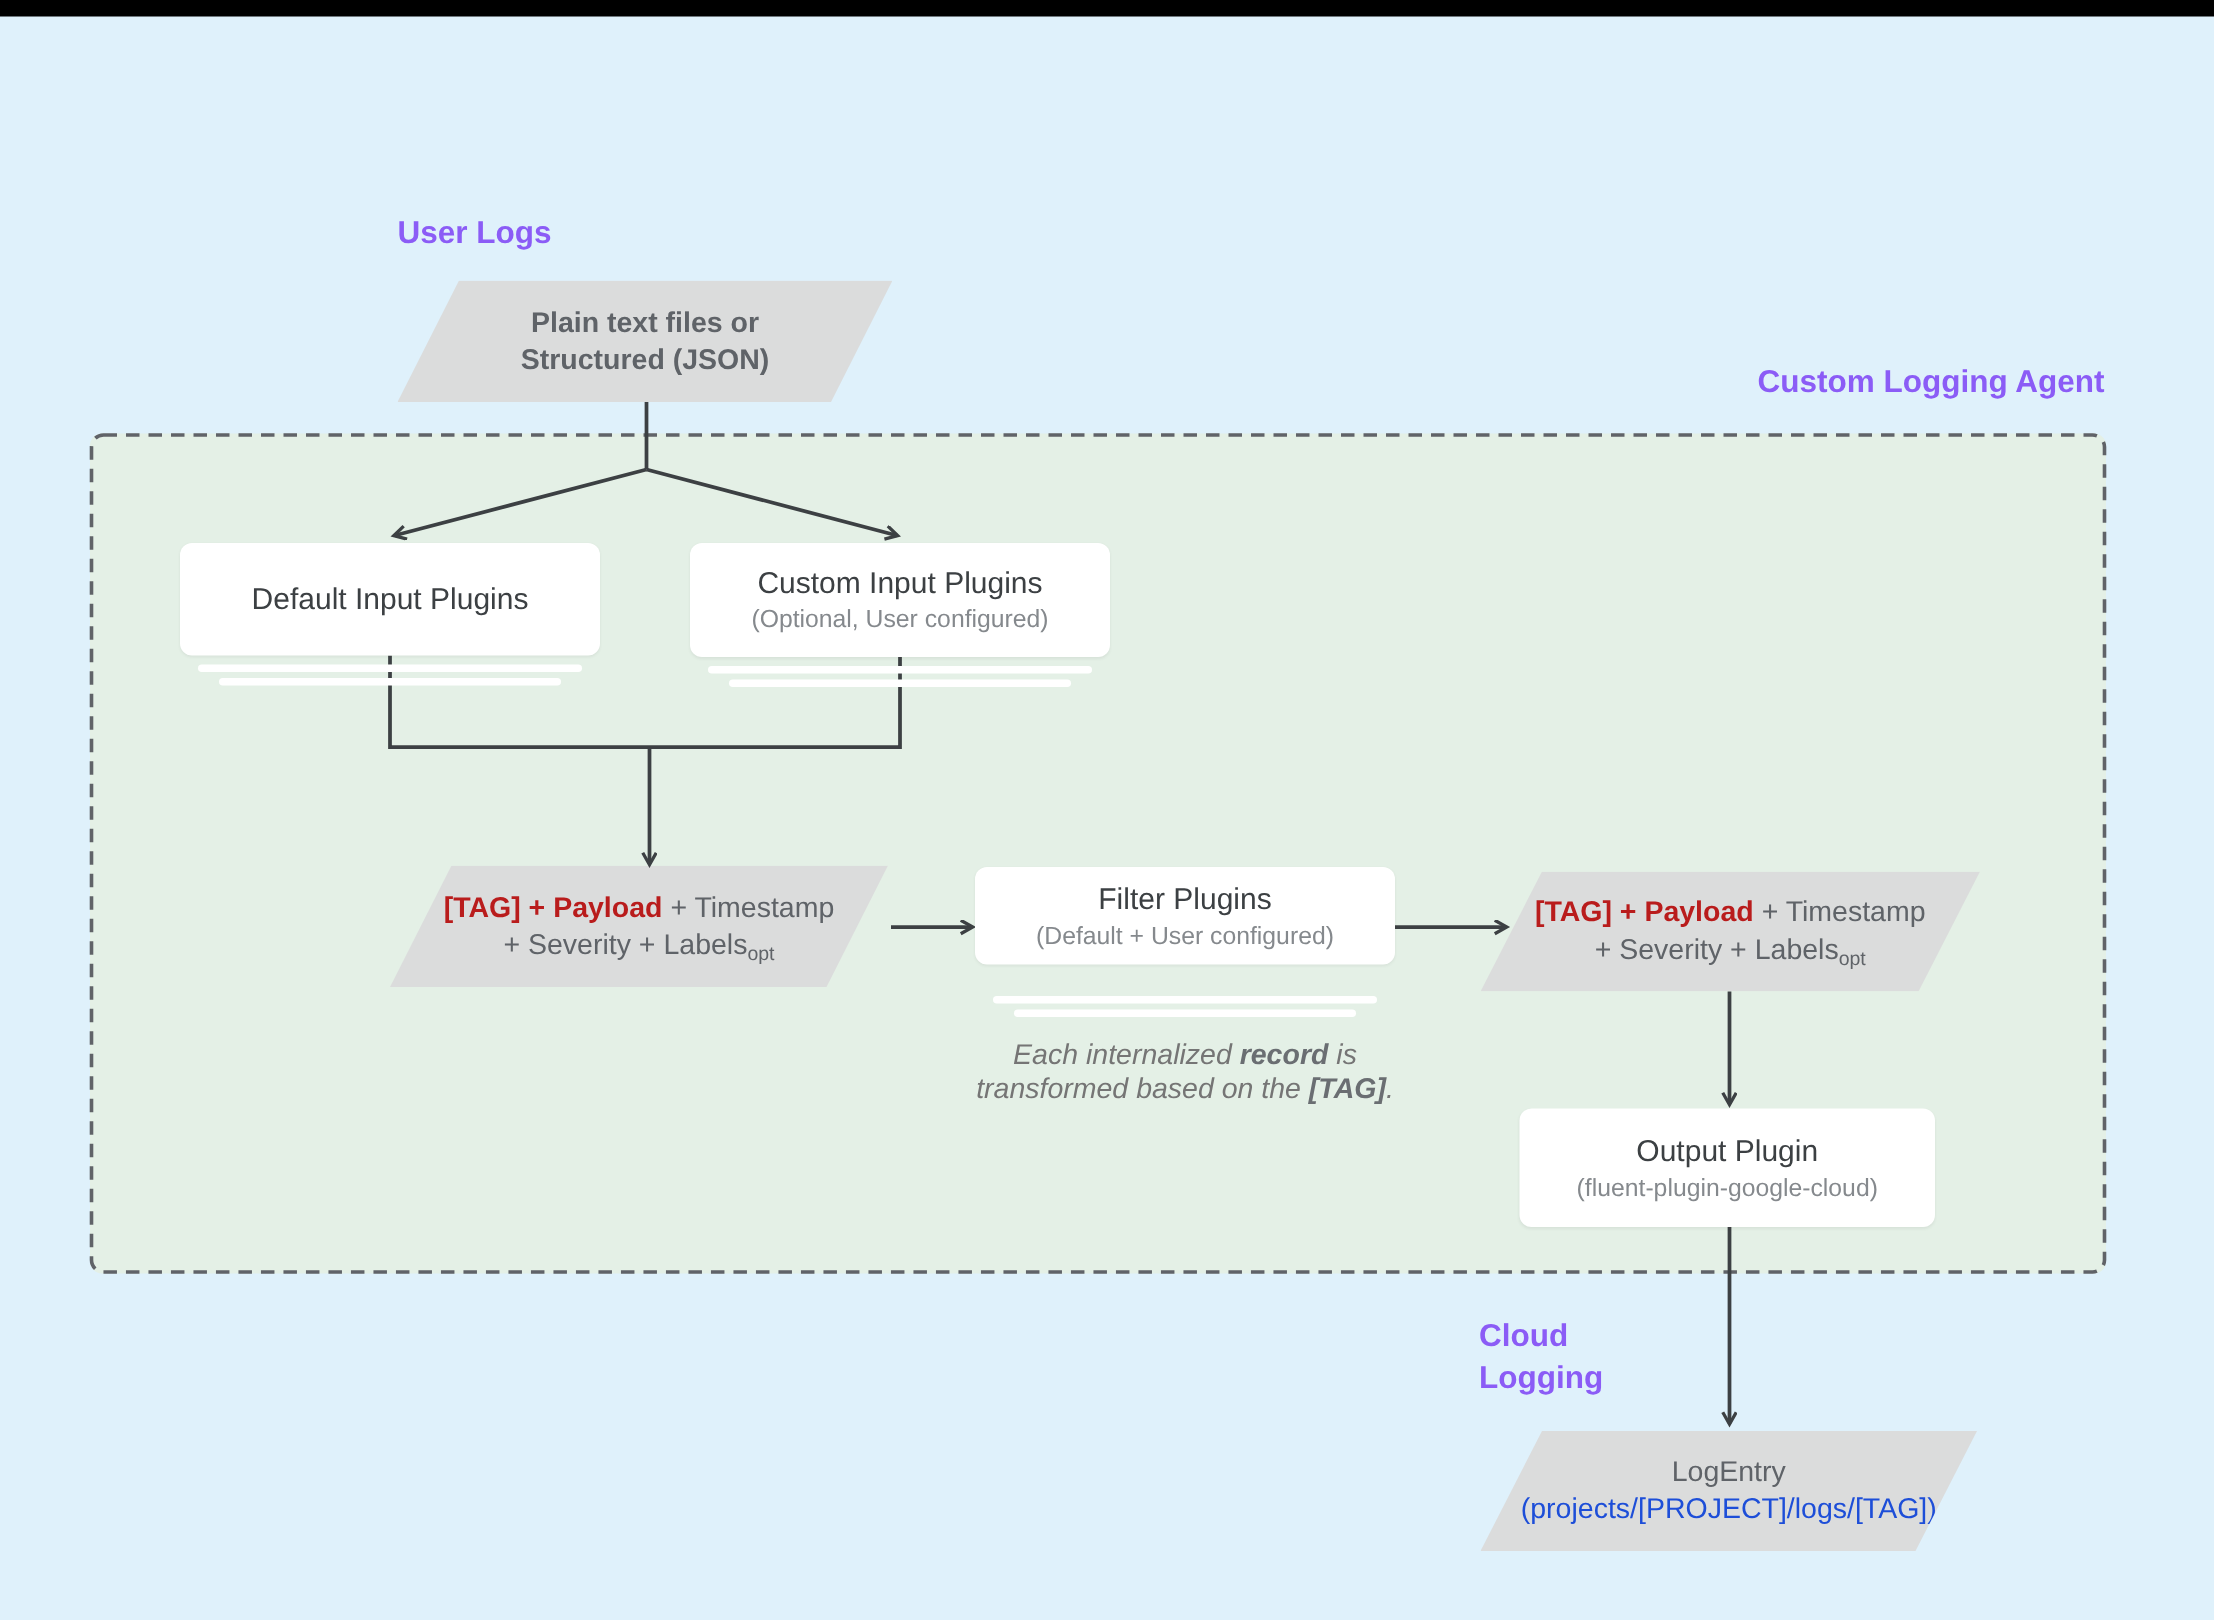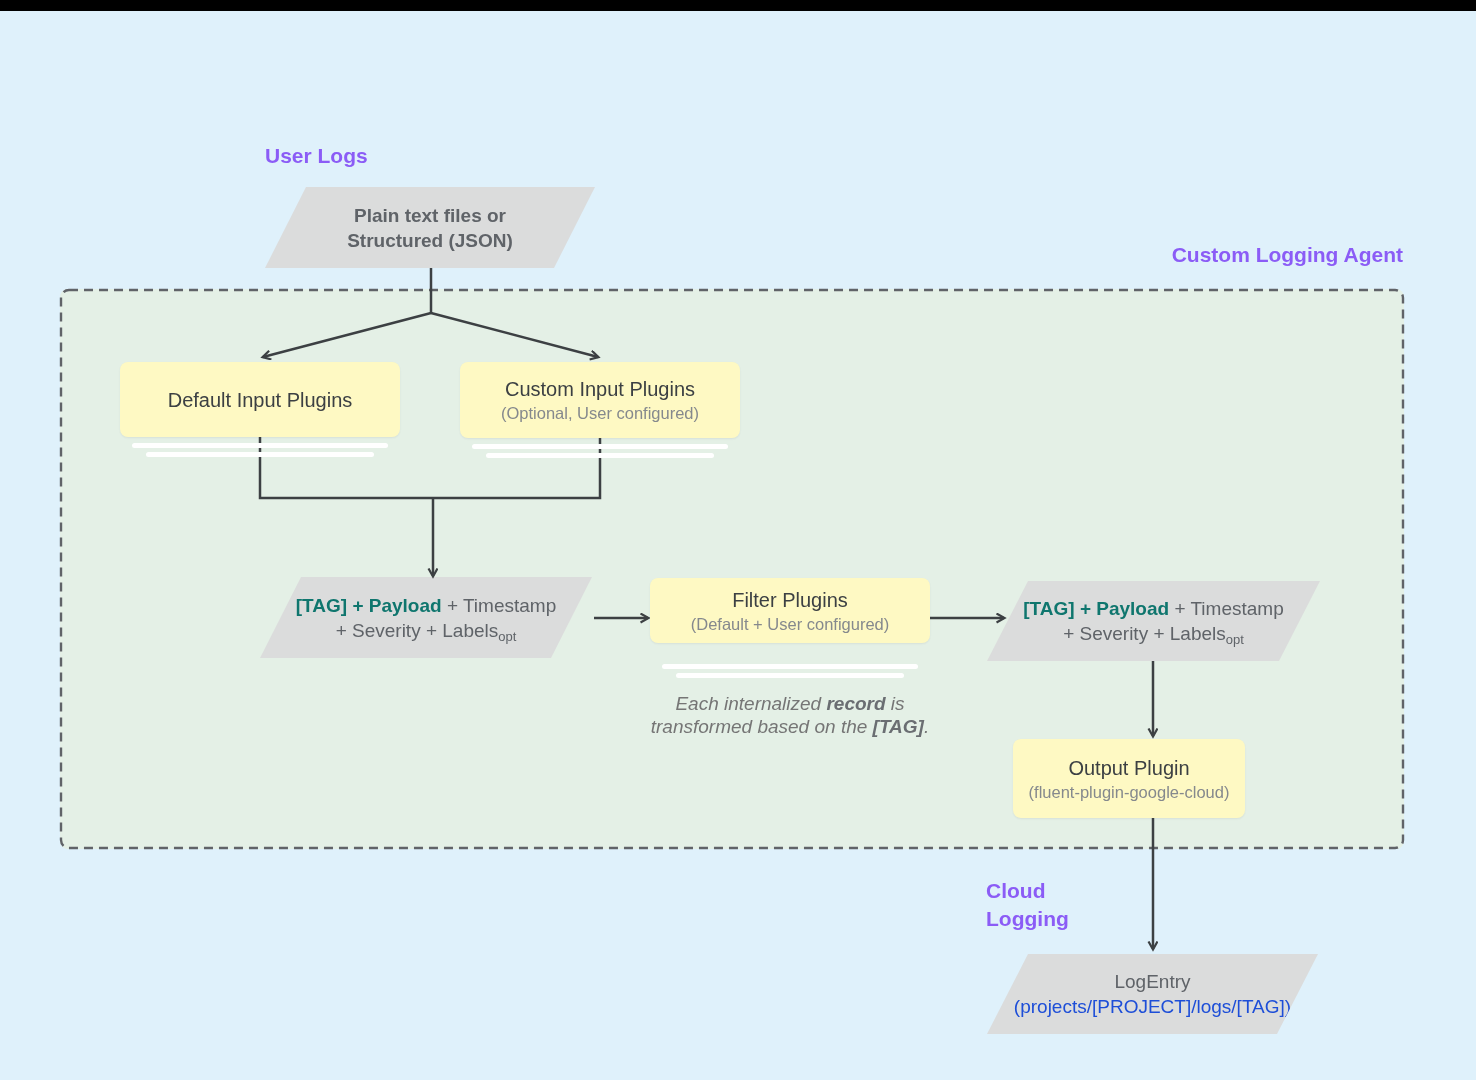--- a/index.html
+++ b/index.html
@@ -30,35 +30,35 @@
   .para{
     position:absolute;background:#dbdcdc;
     display:flex;flex-direction:column;align-items:center;justify-content:center;
     font-size:19px;line-height:25px;color:#5f6368;text-align:center;
     clip-path:polygon(41px 0, 100% 0, calc(100% - 41px) 100%, 0 100%);
   }
   .para-user-logs{left:265px;top:187px;width:330px;height:81px;font-weight:bold;}
   .para-log-left{left:260px;top:577px;width:332px;height:81px;}
   .para-log-right{left:987px;top:581px;width:333px;height:80px;}
   .para-log-entry{left:987px;top:954px;width:331px;height:80px;}
-  .para b{font-weight:700;color:#0f766e;}
+  .para b{font-weight:700;color:#b91c1c;}
   .para sub{font-size:13px;line-height:0;vertical-align:-4px;}
   .para .muted{color:#1d4ed8;}
   .node{
-    position:absolute;background:#fef9c3;border-radius:8px;
+    position:absolute;background:#ffffff;border-radius:8px;
     display:flex;flex-direction:column;align-items:center;justify-content:center;
     text-align:center;z-index:2;
     box-shadow:0 1px 2px rgba(60,64,67,.08);
   }
   .node .title{font-size:20px;color:#3c4043;line-height:26px;}
   .node .subtitle{font-size:16.5px;color:#85898d;line-height:22px;}
   .node-default{left:120px;top:362px;width:280px;height:75px;}
   .node-custom{left:460px;top:362px;width:280px;height:76px;}
   .node-filter{left:650px;top:578px;width:280px;height:65px;}
-  .node-output{left:1013px;top:739px;width:232px;height:79px;}
+  .node-output{left:1013px;top:739px;width:277px;height:79px;}
   .stack{position:absolute;background:#ffffff;border-radius:3px;height:5px;z-index:2;}
   .note{
     position:absolute;left:625px;top:692px;width:330px;
     text-align:center;font-size:19px;line-height:23px;
     font-style:italic;color:#757575;z-index:2;
   }
   .note b{font-weight:700;color:#6a6e72;}
   .connectors{position:absolute;left:0;top:0;width:1476px;height:1080px;z-index:1;}
 </style>
 </head>

